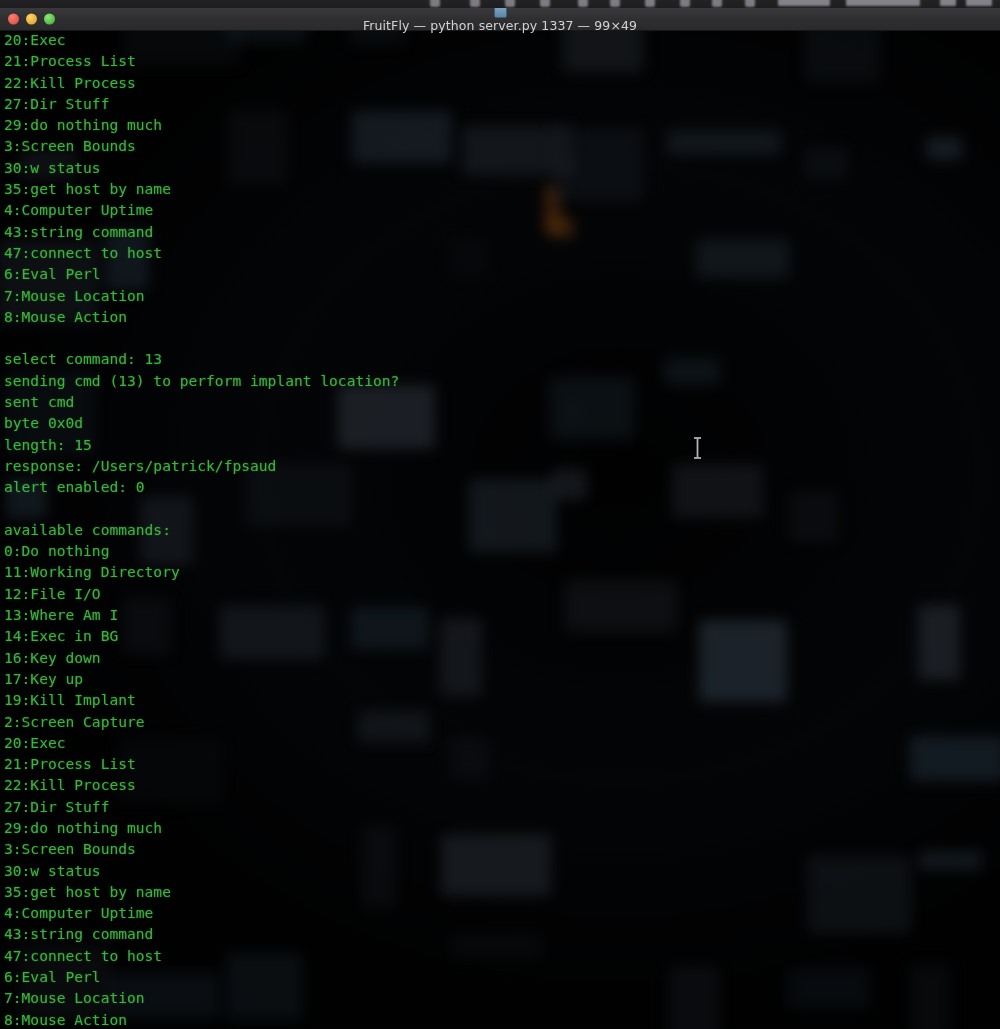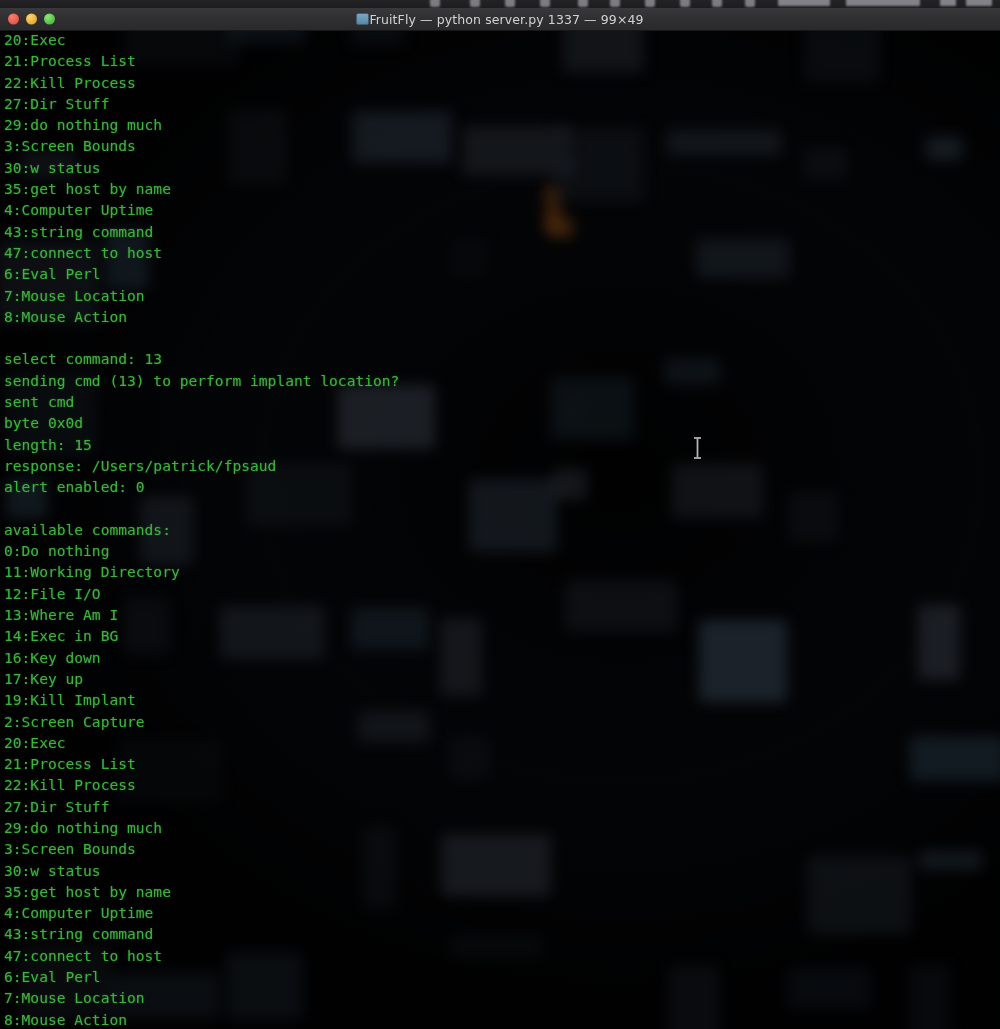--- a/index.html
+++ b/index.html
@@ -69,20 +69,21 @@
   #lights { position:absolute; left:8px; top:50%; transform:translateY(-50%); display:flex; gap:7px; }
   .light { width:11px; height:11px; border-radius:50%; }
   .light.red    { background:radial-gradient(circle at 35% 30%, #ff7b6e, #d9483f); }
   .light.yellow { background:radial-gradient(circle at 35% 30%, #ffd469, #d99b22); }
   .light.green  { background:radial-gradient(circle at 35% 30%, #8ce878, #3fa82f); }
 
   #titlegroup {
     position:absolute; left:0; right:0; top:0; bottom:0;
     display:flex; align-items:center; justify-content:center; 
     pointer-events:none;
+    flex-direction:column;
   }
   #app-icon {
     width:13px; height:12px;
     background:linear-gradient(180deg,#7ba6c4,#5b87a6);
     border:1px solid #3f5f75;
     border-radius:2px;
     flex:0 0 auto;
     filter:blur(0.3px);
   }
   #title-text {

